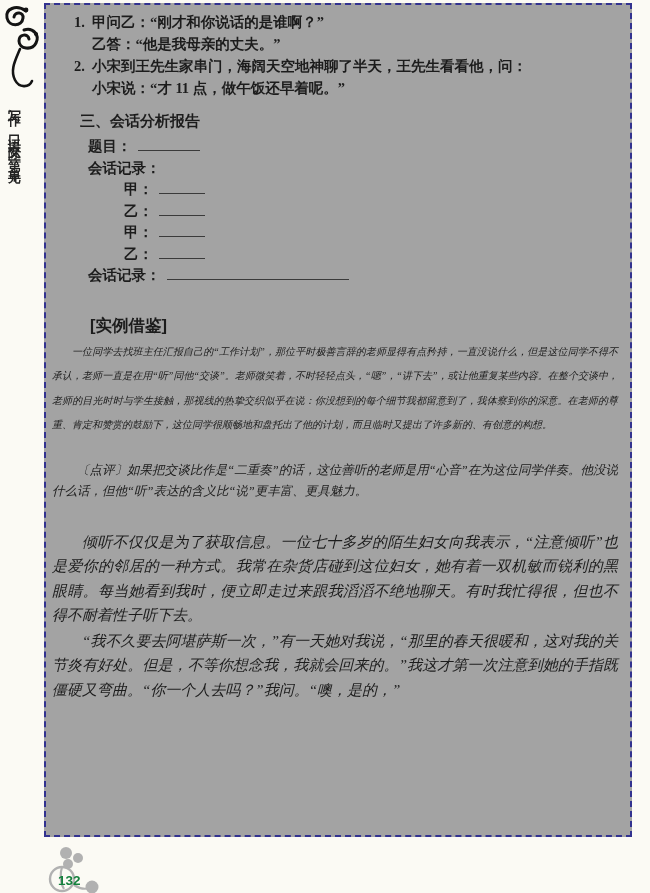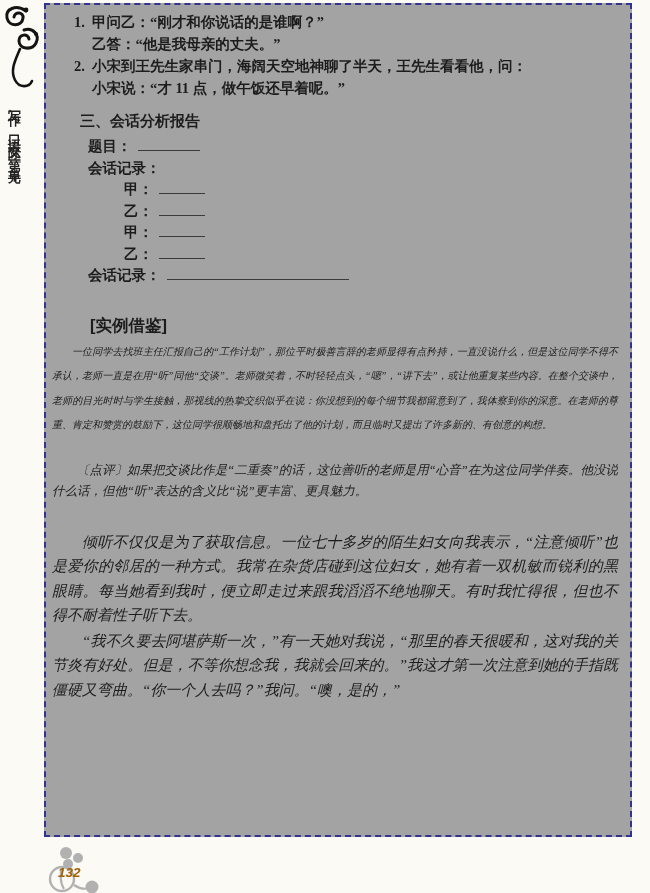--- a/index.html
+++ b/index.html
@@ -50,24 +50,23 @@
   .example-heading { font-weight:bold; font-size:16.5px; margin:28px 0 2px -2px; font-family:"Liberation Sans","DejaVu Sans",sans-serif;padding-left:40px; }
   .kai { font-style:italic; }
   .example-p1 { font-size:10px; line-height:24.5px; text-indent:2em; text-align:justify; margin-top:3px; }
   .comment-p  { font-size:12.5px; line-height:21.5px; text-indent:2em; text-align:justify; margin-top:22px; }
   .example-p2 { font-size:15px; line-height:24.5px; text-indent:2em; text-align:justify; margin-top:27px; }
   .example-p3 { font-size:15px; line-height:24.5px; text-indent:2em; text-align:justify; margin-top:1px; }
   
   .footer-ornament { position:absolute; left:40px; top:845px; width:120px; height:48px; }
   .footer-ornament svg { position:absolute; left:0; top:0; }
   .page-number {
-    position:absolute; left:18px; top:20px;
-    font-size:13.5px; font-weight:bold; color:#a16207;
+    position:absolute; left:18px; top:28px;
+    font-size:13.5px; font-weight:bold; color:#15803d;
     font-family:"Liberation Sans","DejaVu Sans",sans-serif;
-    font-style:italic;
   }
 </style>
 </head>
 <body>
 
 <div class="corner-flourish">
   <svg width="40" height="92" viewBox="0 0 40 92">
     <path d="M24 7 C 14 0, 3 5, 5 14 C 7 23, 20 23, 21 14 C 22 8, 13 7, 12 13" fill="none" stroke="#141414" stroke-width="3" stroke-linecap="round"></path>
     <path d="M22 26 C 31 23, 38 31, 34 39 C 30 47, 17 45, 17 37 C 17 30, 26 29, 27 35" fill="none" stroke="#141414" stroke-width="3" stroke-linecap="round"></path>
     <path d="M18 45 C 13 57, 8 66, 13 76 C 17 84, 27 84, 30 77" fill="none" stroke="#141414" stroke-width="2.6" stroke-linecap="round"></path>

